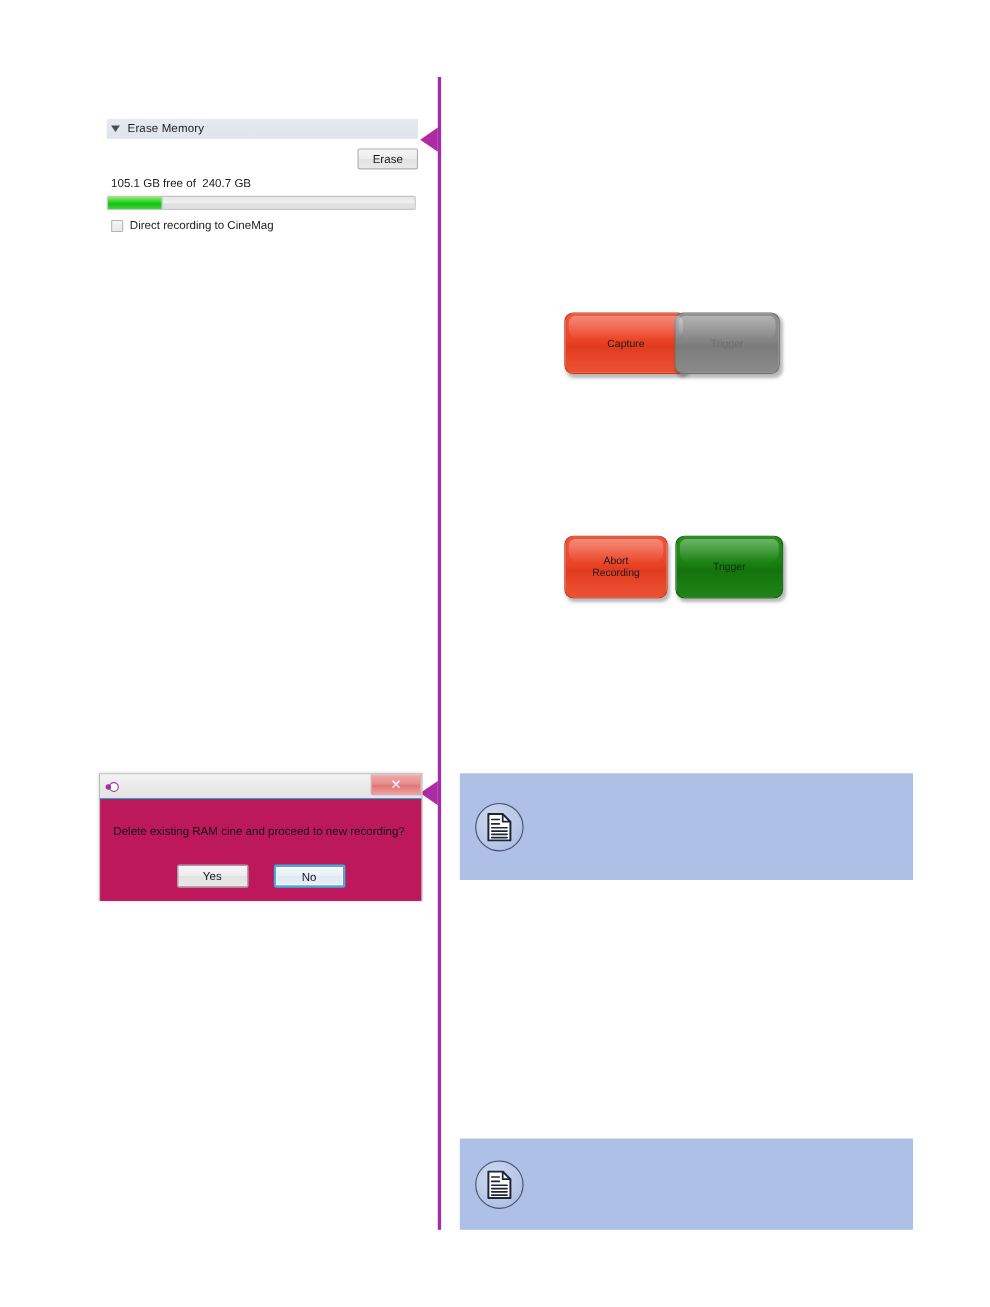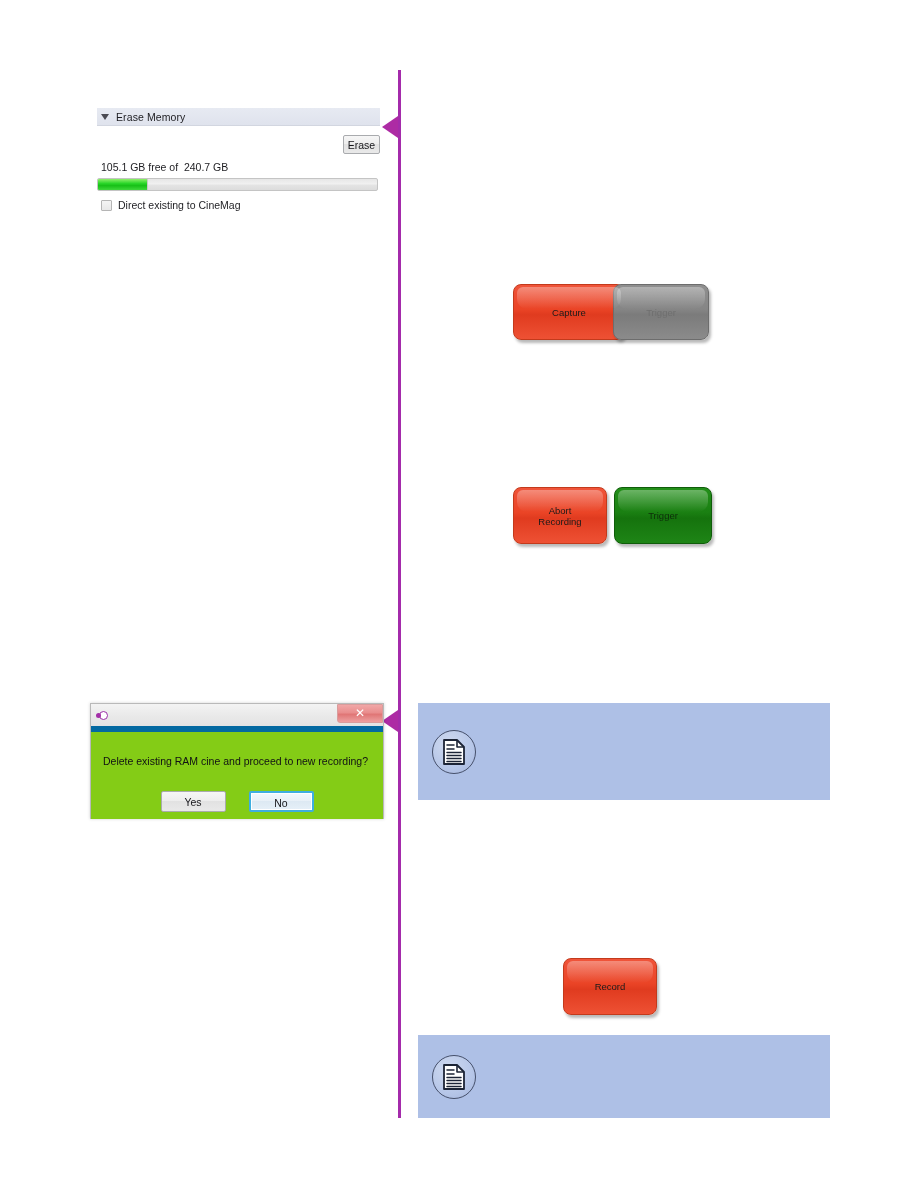--- a/index.html
+++ b/index.html
@@ -70,21 +70,21 @@
     font-family: "Liberation Sans", sans-serif;
     font-size: 10.5px;
     color: #16161a;
     background: linear-gradient(to bottom, #f6f6f6 0%, #ededed 48%, #e2e2e2 50%, #e9e9e9 100%);
     border: 1px solid #a9abae;
     border-radius: 2px;
     padding: 2px 0;
     text-align: center;
     cursor: default;
   }
-  .erase-btn { width: 37px; height: 19px; line-height: 14px; }
+  .erase-btn { width: 55px; height: 19px; line-height: 14px; }
 
   .free-label {
     font-size: 10.5px;
     color: #1d1d21;
     margin-top: 5px;
     padding-left: 4px;
     white-space: pre;
   }
   .progress-track {
     margin-top: 5px;
@@ -156,22 +156,22 @@
     background: linear-gradient(to bottom, #f1a7a7 0%, #e98d8d 45%, #e07676 55%, #eda0a0 100%);
     border: 1px solid #d99c9c;
     border-bottom-left-radius: 3px;
     color: #ffffff;
     font-size: 12px;
     text-align: center;
     line-height: 17px;
   }
   .dlg-body {
     height: 93px;
-    background: #84cc16;
-    border-top: 6px solid #0369a1;
+    background: #be185d;
+    border-top: 1px solid #0369a1;
     position: relative;
   }
   .dlg-message {
     position: absolute;
     left: 12px; top: 23px;
     right: 10px;
     font-size: 10.5px;
     color: #111114;
   }
   .dlg-buttons {
@@ -284,21 +284,21 @@
     </div>
 
     <div class="free-label">105.1 GB free of  240.7 GB</div>
 
     <div class="progress-track">
       <div class="progress-fill" id="progress-fill" style="width: 18%;"></div>
     </div>
 
     <div class="chk-row">
       <span class="chk-box"></span>
-      <span class="chk-label">Direct existing to CineMag</span>
+      <span class="chk-label">Direct recording to CineMag</span>
     </div>
   </div>
 
   <div class="dialog">
     <div class="dlg-titlebar">
       <span class="dlg-icon">
         <span class="eye-o"></span>
         <span class="eye-d"></span>
       </span>
       <span class="dlg-close">✕</span>
@@ -324,23 +324,20 @@
     <span class="glabel">
       <span>Abort</span><br>
       <span>Recording</span>
     </span>
   </div>
 
   <div class="gbtn gbtn-green" id="btn-trigger-on">
     <span class="glabel">Trigger</span>
   </div>
 
-  <div class="gbtn gbtn-red" id="btn-record">
-    <span class="glabel">Record</span>
-  </div>
 
   <div class="note-box" id="note-1">
     <div class="note-icon-circle">
       <svg width="24" height="26" viewBox="0 0 24 26" aria-hidden="true">
         <path d="M2 1 H15 L22 8 V25 H2 Z" fill="#ffffff" stroke="#1c2436" stroke-width="1.8" stroke-linejoin="round"></path>
         <path d="M15 1 V8 H22" fill="none" stroke="#1c2436" stroke-width="1.6" stroke-linejoin="round"></path>
         <g stroke="#1c2436" stroke-width="1.5" stroke-linecap="round">
           <line x1="5" y1="6" x2="12" y2="6"></line>
           <line x1="5" y1="10" x2="12" y2="10"></line>
           <line x1="5" y1="13.5" x2="19" y2="13.5"></line>

